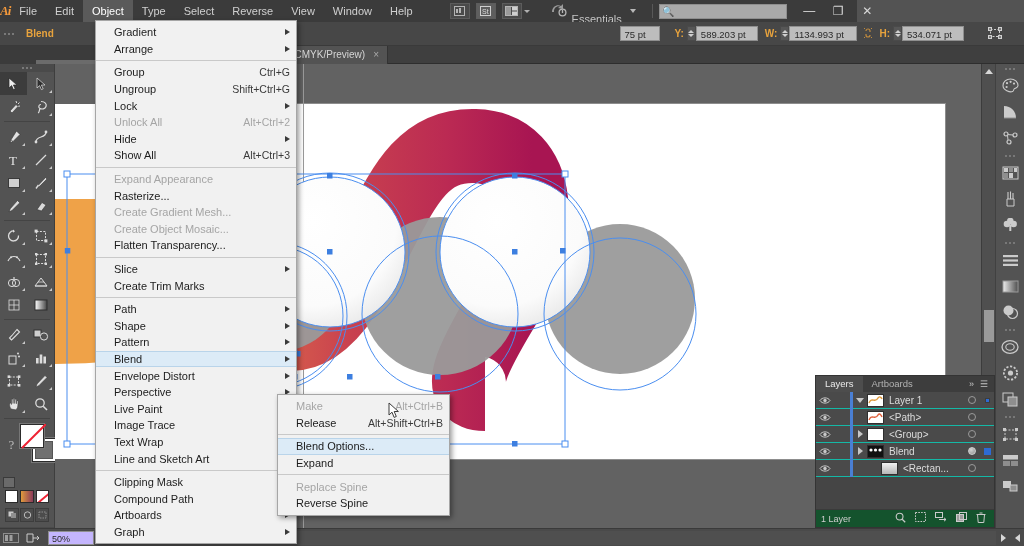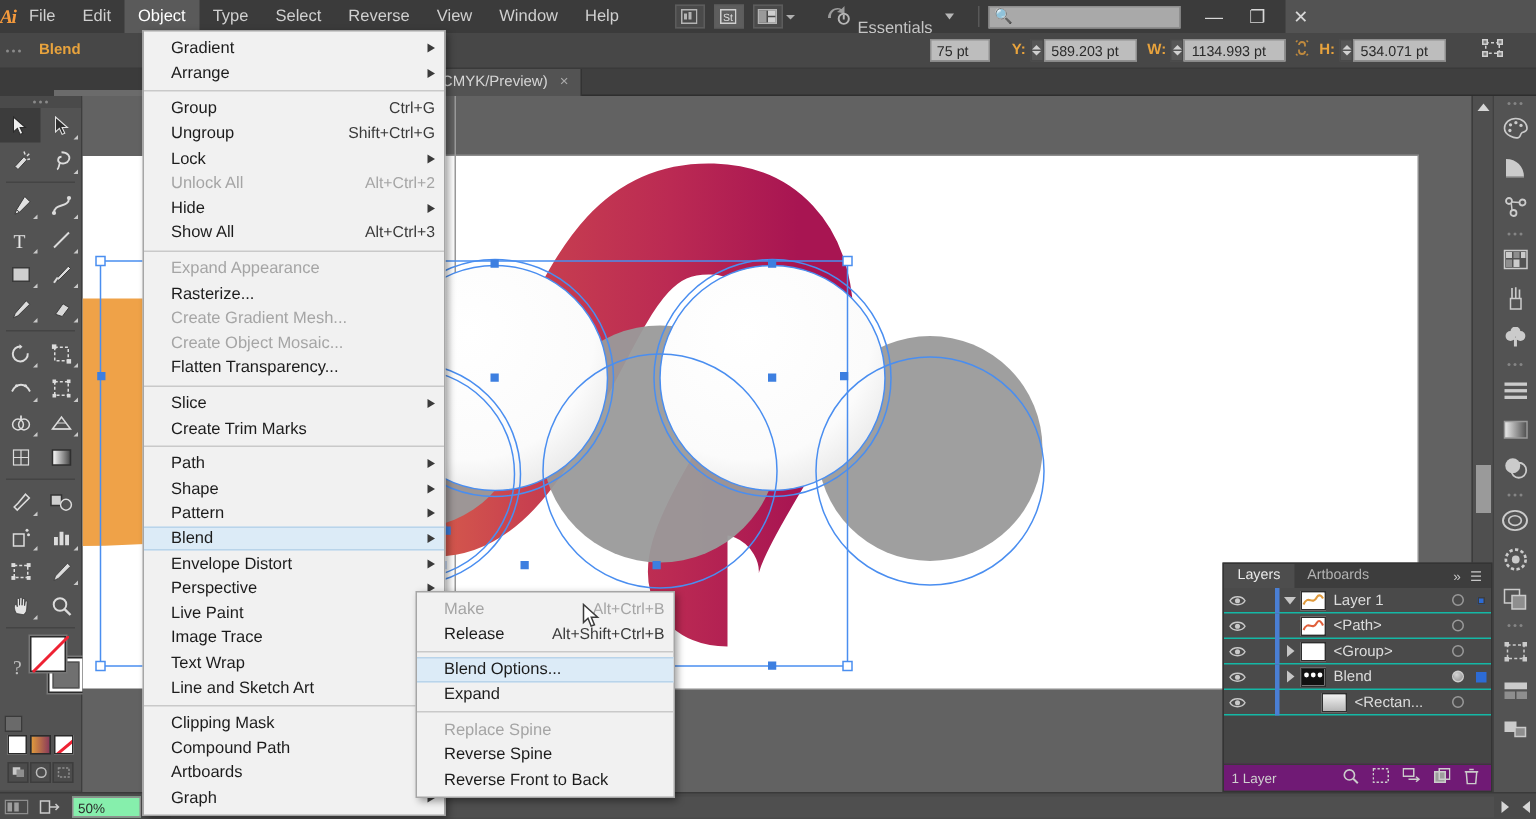--- a/index.html
+++ b/index.html
@@ -161,21 +161,21 @@
   .arrw-r{ width:0;height:0;border-top:4px solid transparent;border-bottom:4px solid transparent;border-left:5px solid #d6d6d6;}
 
   
   .statusbar{
     position:absolute; left:0; bottom:0; width:1024px; height:18px;
     background:#4a4a4a; border-top:1px solid #3a3a3a; display:flex; align-items:center;
     font-size:10px; color:#c8c8c8;
   }
   .sb-ico{ width:22px;height:18px;display:flex;align-items:center;justify-content:center;}
   .zoomfield{
-    background:#86efac; color:#2b2b2b; height:14px; line-height:14px;
+    background:#c4b5fd; color:#2b2b2b; height:14px; line-height:14px;
     width:46px; padding-left:3px; font-size:9px; border:1px solid #8f8f8f; margin-left:4px;
   }
   .sb-hscroll{ flex:1; height:14px; background:#4f4f4f; margin:0 0 0 10px; position:relative;}
   .sb-right{ display:flex; align-items:center; }
   .sb-arrbtn{ width:14px;height:18px;display:flex;align-items:center;justify-content:center;}
 
   
   .rdock{
     position:absolute; right:0; top:64px; width:29px; bottom:18px;
     background:#535353; border-left:1px solid #414141;
@@ -208,21 +208,21 @@
   .tri-d{ width:0;height:0;border-left:4px solid transparent;border-right:4px solid transparent;border-top:5px solid #c6c6c6;}
   .lp-thumb{ width:17px; height:13px; border:1px solid #2e2e2e; background:#fff; margin-right:5px;}
   .lp-name{ flex:1; white-space:nowrap; overflow:hidden;}
   .lp-target{ width:16px; display:flex;align-items:center;justify-content:center;}
   .tgt{ width:8px;height:8px;border:1px solid #9a9a9a;border-radius:50%;}
   .tgt.on{ background:radial-gradient(circle at 35% 30%, #d4d4d4, #8e8e8e); border-color:#cfcfcf;}
   .lp-sel{ width:14px; display:flex;align-items:center;justify-content:center;}
   .selsq{ width:7px;height:7px;background:#2d6bd4;}
   .selsq.sm{ width:5px;height:5px;}
   .lp-foot{
-    position:absolute; left:0; right:0; bottom:0; height:18px; background:#701a75;
+    position:absolute; left:0; right:0; bottom:0; height:18px; background:#14532d;
     display:flex; align-items:center; font-size:9px; color:#d0d0d0; border-top:1px solid #3a3a3a;
   }
   .lp-foot .lbl{ padding-left:5px; }
   .lp-foot .icons{ margin-left:auto; display:flex; gap:9px; padding-right:8px; color:#cbcbcb;}
 
   
   .dropdown{
     position:absolute; background:#f1f1f1; border:1px solid #a6a6a6;
     box-shadow:2px 2px 5px rgba(0,0,0,.4); font-size:11px; color:#1c1c1c;
     padding:3px 0; z-index:50;
@@ -1242,23 +1242,20 @@
       <div class="mrow">
         <span class="lbl">Expand</span>
       </div>
       <div class="msep"></div>
       <div class="mrow dis">
         <span class="lbl">Replace Spine</span>
       </div>
       <div class="mrow">
         <span class="lbl">Reverse Spine</span>
       </div>
-      <div class="mrow">
-        <span class="lbl">Reverse Front to Back</span>
-      </div>
     </div>
 
   <div class="cursor">
     <svg width="14" height="18" viewBox="0 0 14 18">
       <path d="M1 1 L1 13 L4 10.2 L6.1 15.4 L8.3 14.5 L6.2 9.5 L10.4 9.5 Z" fill="#ffffff" stroke="#3b3b3b" stroke-width="1"></path>
     </svg>
   </div>
 
 </div>
 

